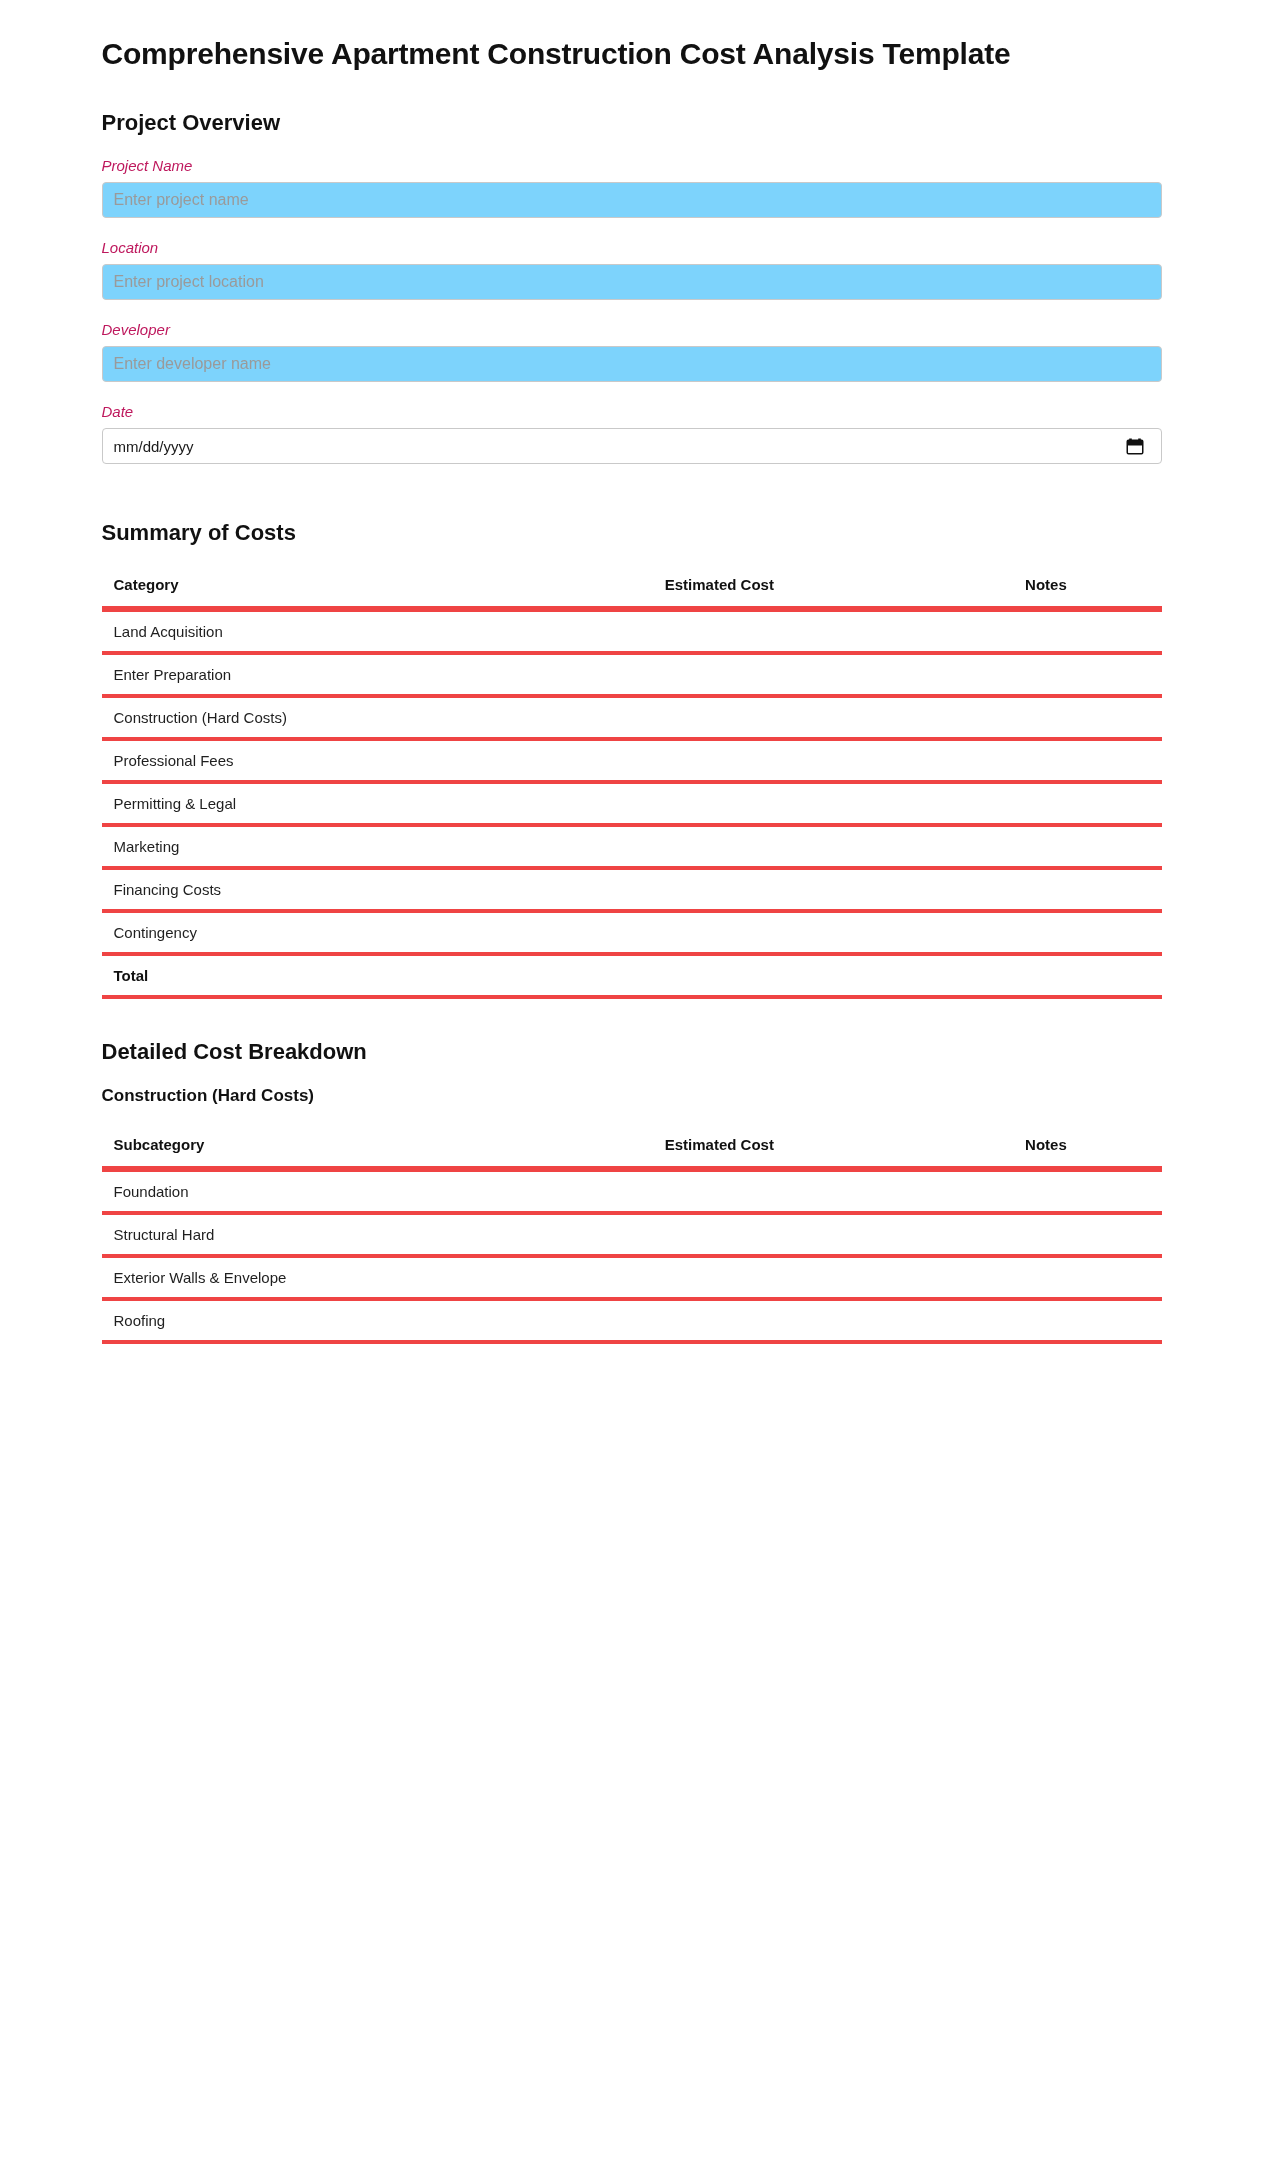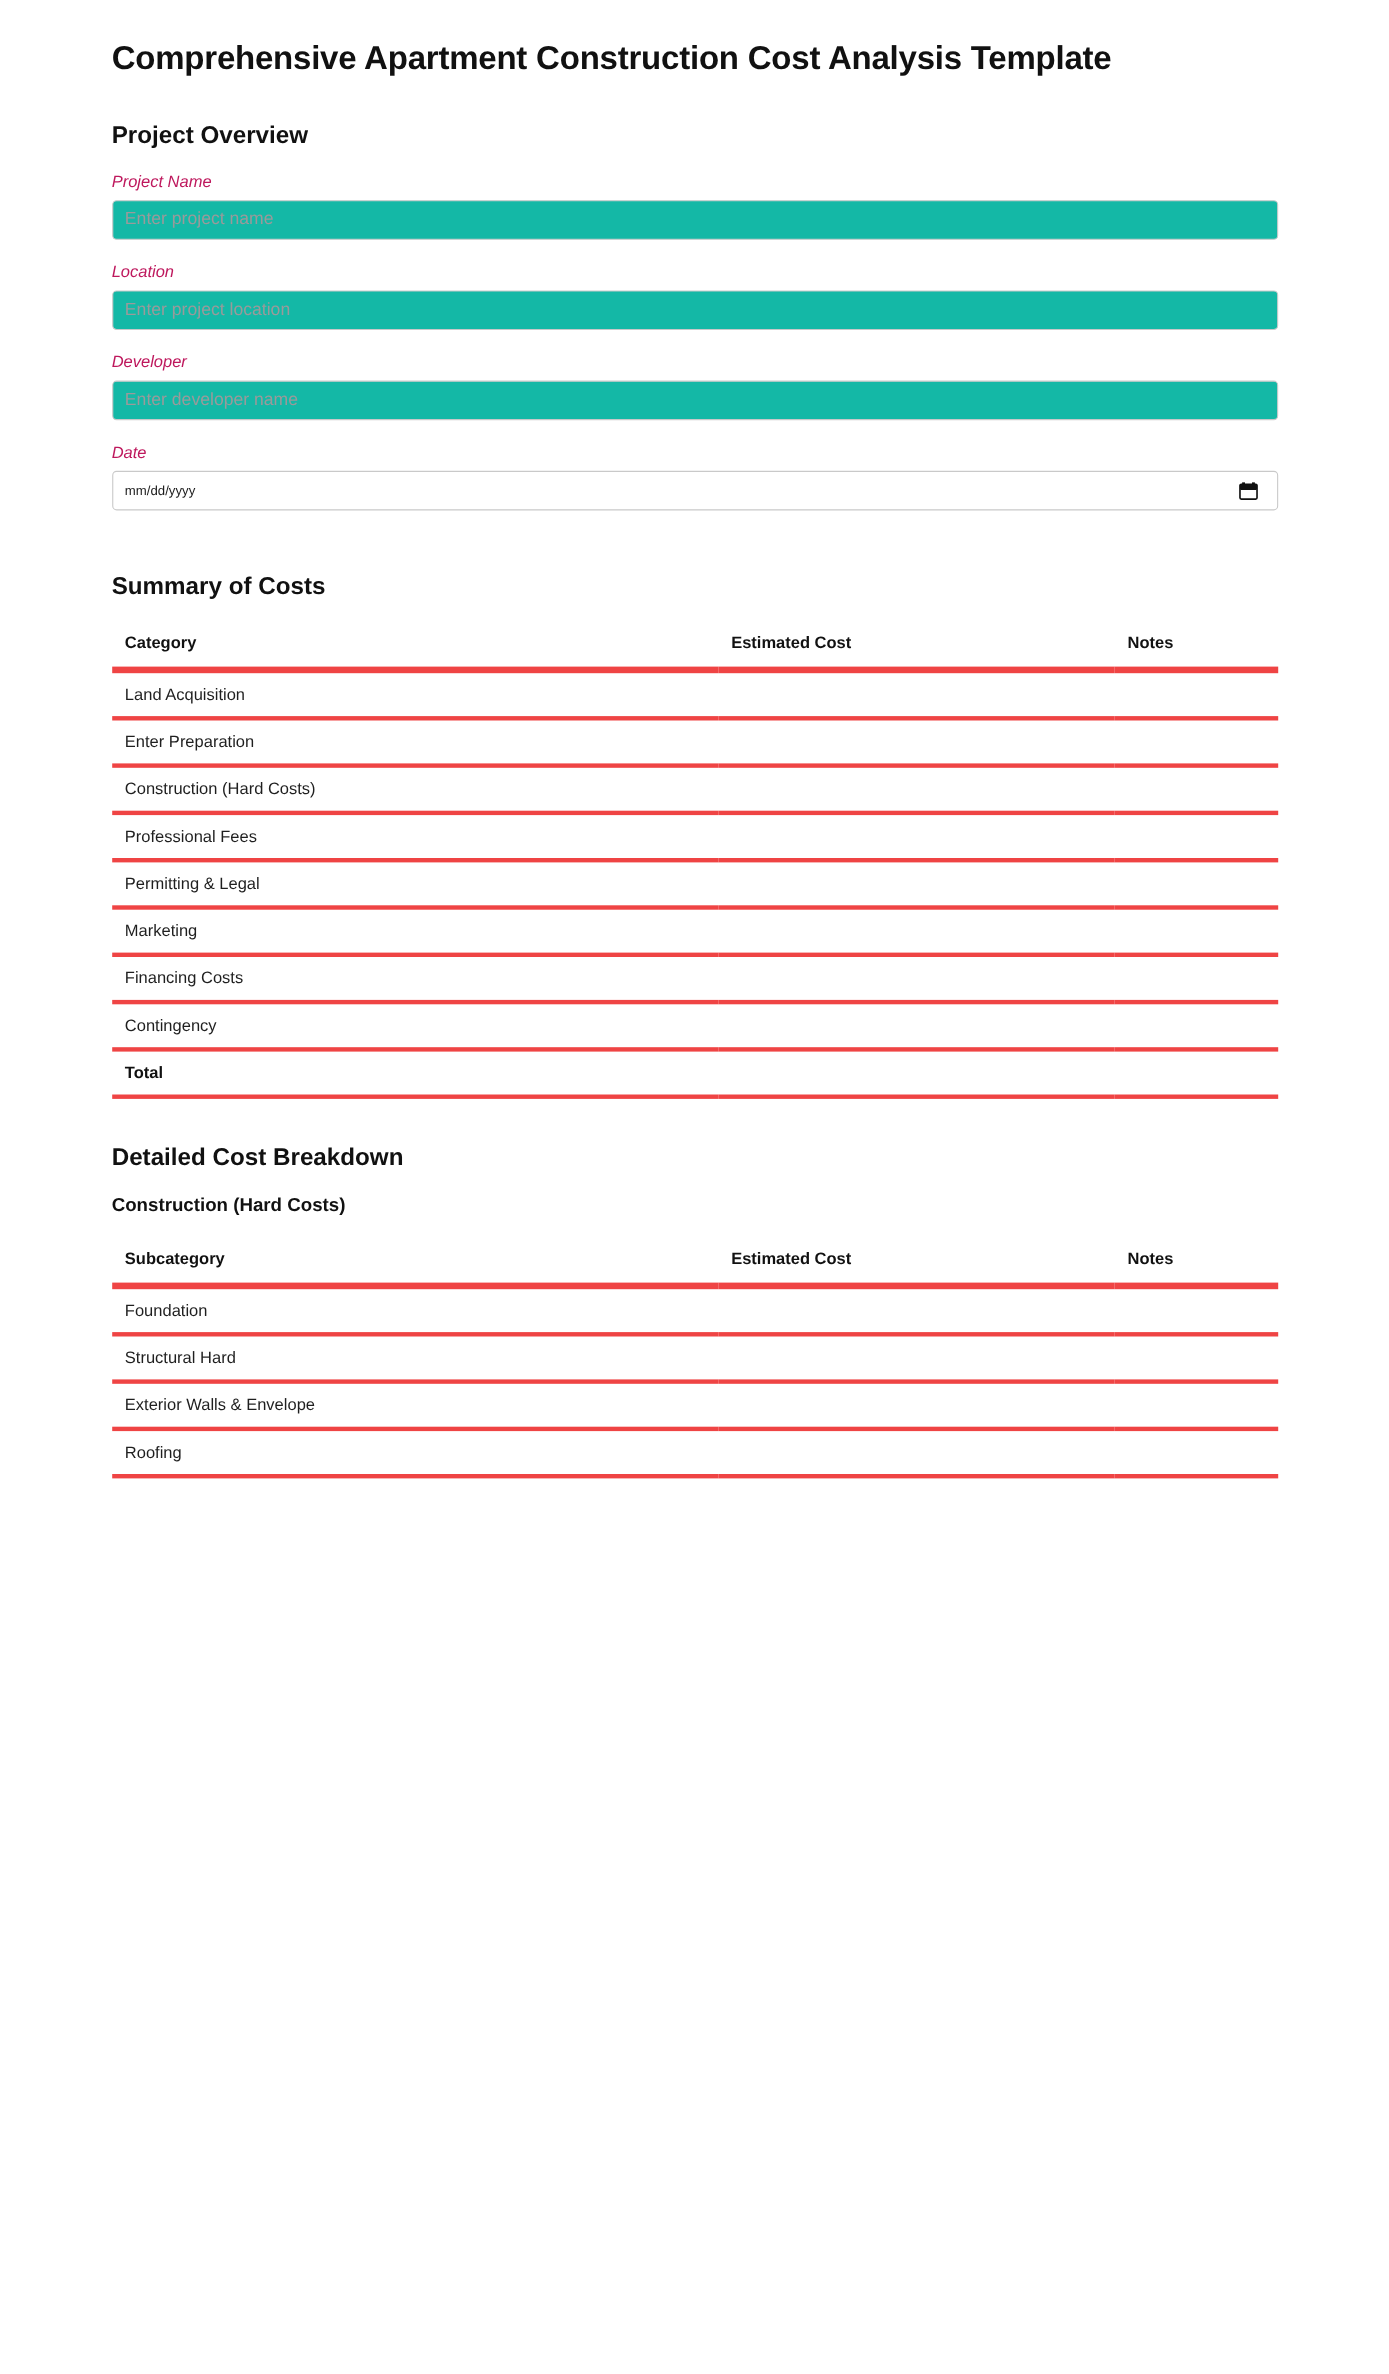--- a/index.html
+++ b/index.html
@@ -53,32 +53,32 @@
   }
   .text-input {
     width: 100%;
     height: 36px;
     border: 1px solid #c9c9c9;
     border-radius: 4px;
     padding: 0 11px;
     font-family: "Liberation Sans", sans-serif;
     font-size: 16px;
     color: #1b1b1b;
-    background: #14b8a6;
+    background: #7dd3fc;
     outline: none;
   }
   .text-input::placeholder { color: #9a9a9a; opacity: 1; }
 
   .date-input {
     width: 100%;
     height: 36px;
     border: 1px solid #c9c9c9;
     border-radius: 4px;
     padding: 0 11px;
-    font-size: 12px;
+    font-size: 15px;
     color: #1b1b1b;
     background: #fff;
     display: flex;
     align-items: center;
     justify-content: space-between;
     cursor: default;
   }
   .date-input .cal {
     width: 18px;
     height: 17px;

